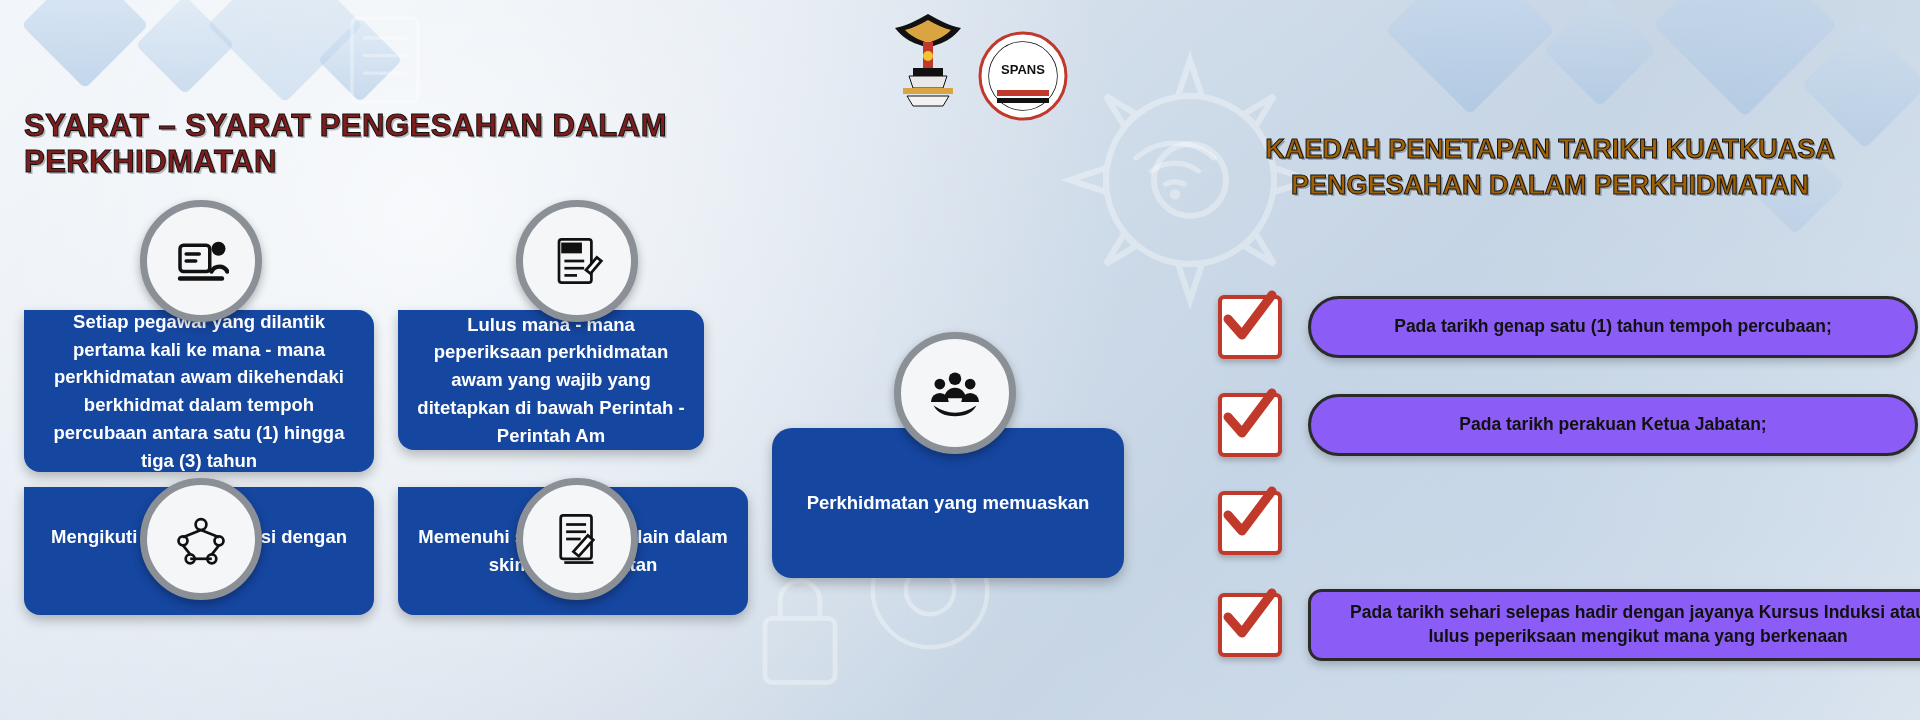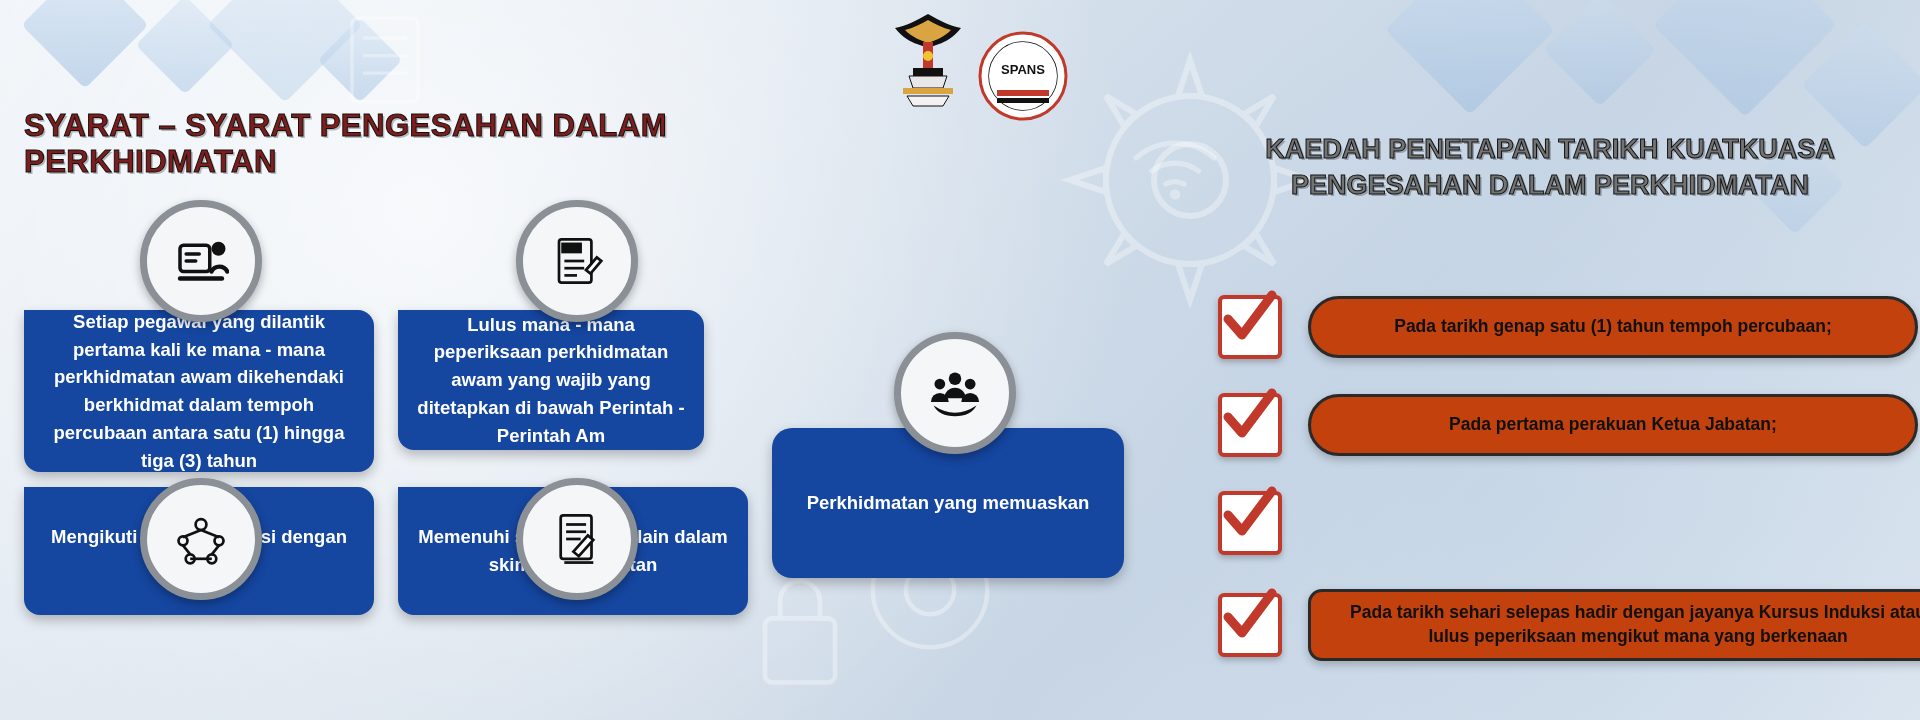--- a/index.html
+++ b/index.html
@@ -28,21 +28,21 @@
     position:absolute;left:24px;top:108px;width:860px;
     font-size:31px;font-weight:bold;letter-spacing:.5px;
     color:#7f1d1d;
     -webkit-text-stroke:1px #111;
     text-shadow:2px 2px 0 rgba(0,0,0,.25);
   }
   
   #right-title{
     position:absolute;left:1230px;top:132px;width:640px;
     text-align:center;font-size:27px;font-weight:bold;line-height:1.32;
-    color:#737373;
+    color:#a16207;
     -webkit-text-stroke:1px #111;
     text-shadow:2px 2px 0 rgba(0,0,0,.25);
   }
 
   
   .card{
     position:absolute;
     background:#1546a0;
     color:#fff;
     border-radius:16px;
@@ -68,21 +68,21 @@
 
   
   .check-row{position:absolute;display:flex;align-items:center;}
   .check-box{
     width:56px;height:56px;border:4px solid #c0392b;border-radius:6px;
     background:#fff;position:relative;flex:none;
     box-shadow:0 3px 6px rgba(0,0,0,.25);
   }
   .pill{
     margin-left:26px;
-    background:#c2410c;
+    background:#8b5cf6;
     border:3px solid #2a2a2a;
     border-radius:36px;
     height:62px;
     display:flex;align-items:center;justify-content:center;
     text-align:center;
     font-size:17.5px;font-weight:bold;color:#111;
     padding:4px 26px;box-sizing:border-box;
     box-shadow:0 4px 9px rgba(0,0,0,.22);
     line-height:1.35;
   }
@@ -271,21 +271,21 @@
   </div>
 </div>
 
 <div class="check-row" style="left:1218px;top:393px;">
   <div class="check-box">
     <svg width="62" height="62" viewBox="0 0 62 62" style="position:absolute;left:-4px;top:-10px;">
       <path d="M10 30 L24 46 L54 6" fill="none" stroke="#c0392b" stroke-width="9" stroke-linecap="round" stroke-linejoin="round"></path>
     </svg>
   </div>
   <div class="pill" style="width:610px;">
-    <span>Pada pertama perakuan Ketua Jabatan;</span>
+    <span>Pada tarikh perakuan Ketua Jabatan;</span>
   </div>
 </div>
 
 <div class="check-row" style="left:1218px;top:491px;">
   <div class="check-box">
     <svg width="62" height="62" viewBox="0 0 62 62" style="position:absolute;left:-4px;top:-10px;">
       <path d="M10 30 L24 46 L54 6" fill="none" stroke="#c0392b" stroke-width="9" stroke-linecap="round" stroke-linejoin="round"></path>
     </svg>
   </div>
 </div>

